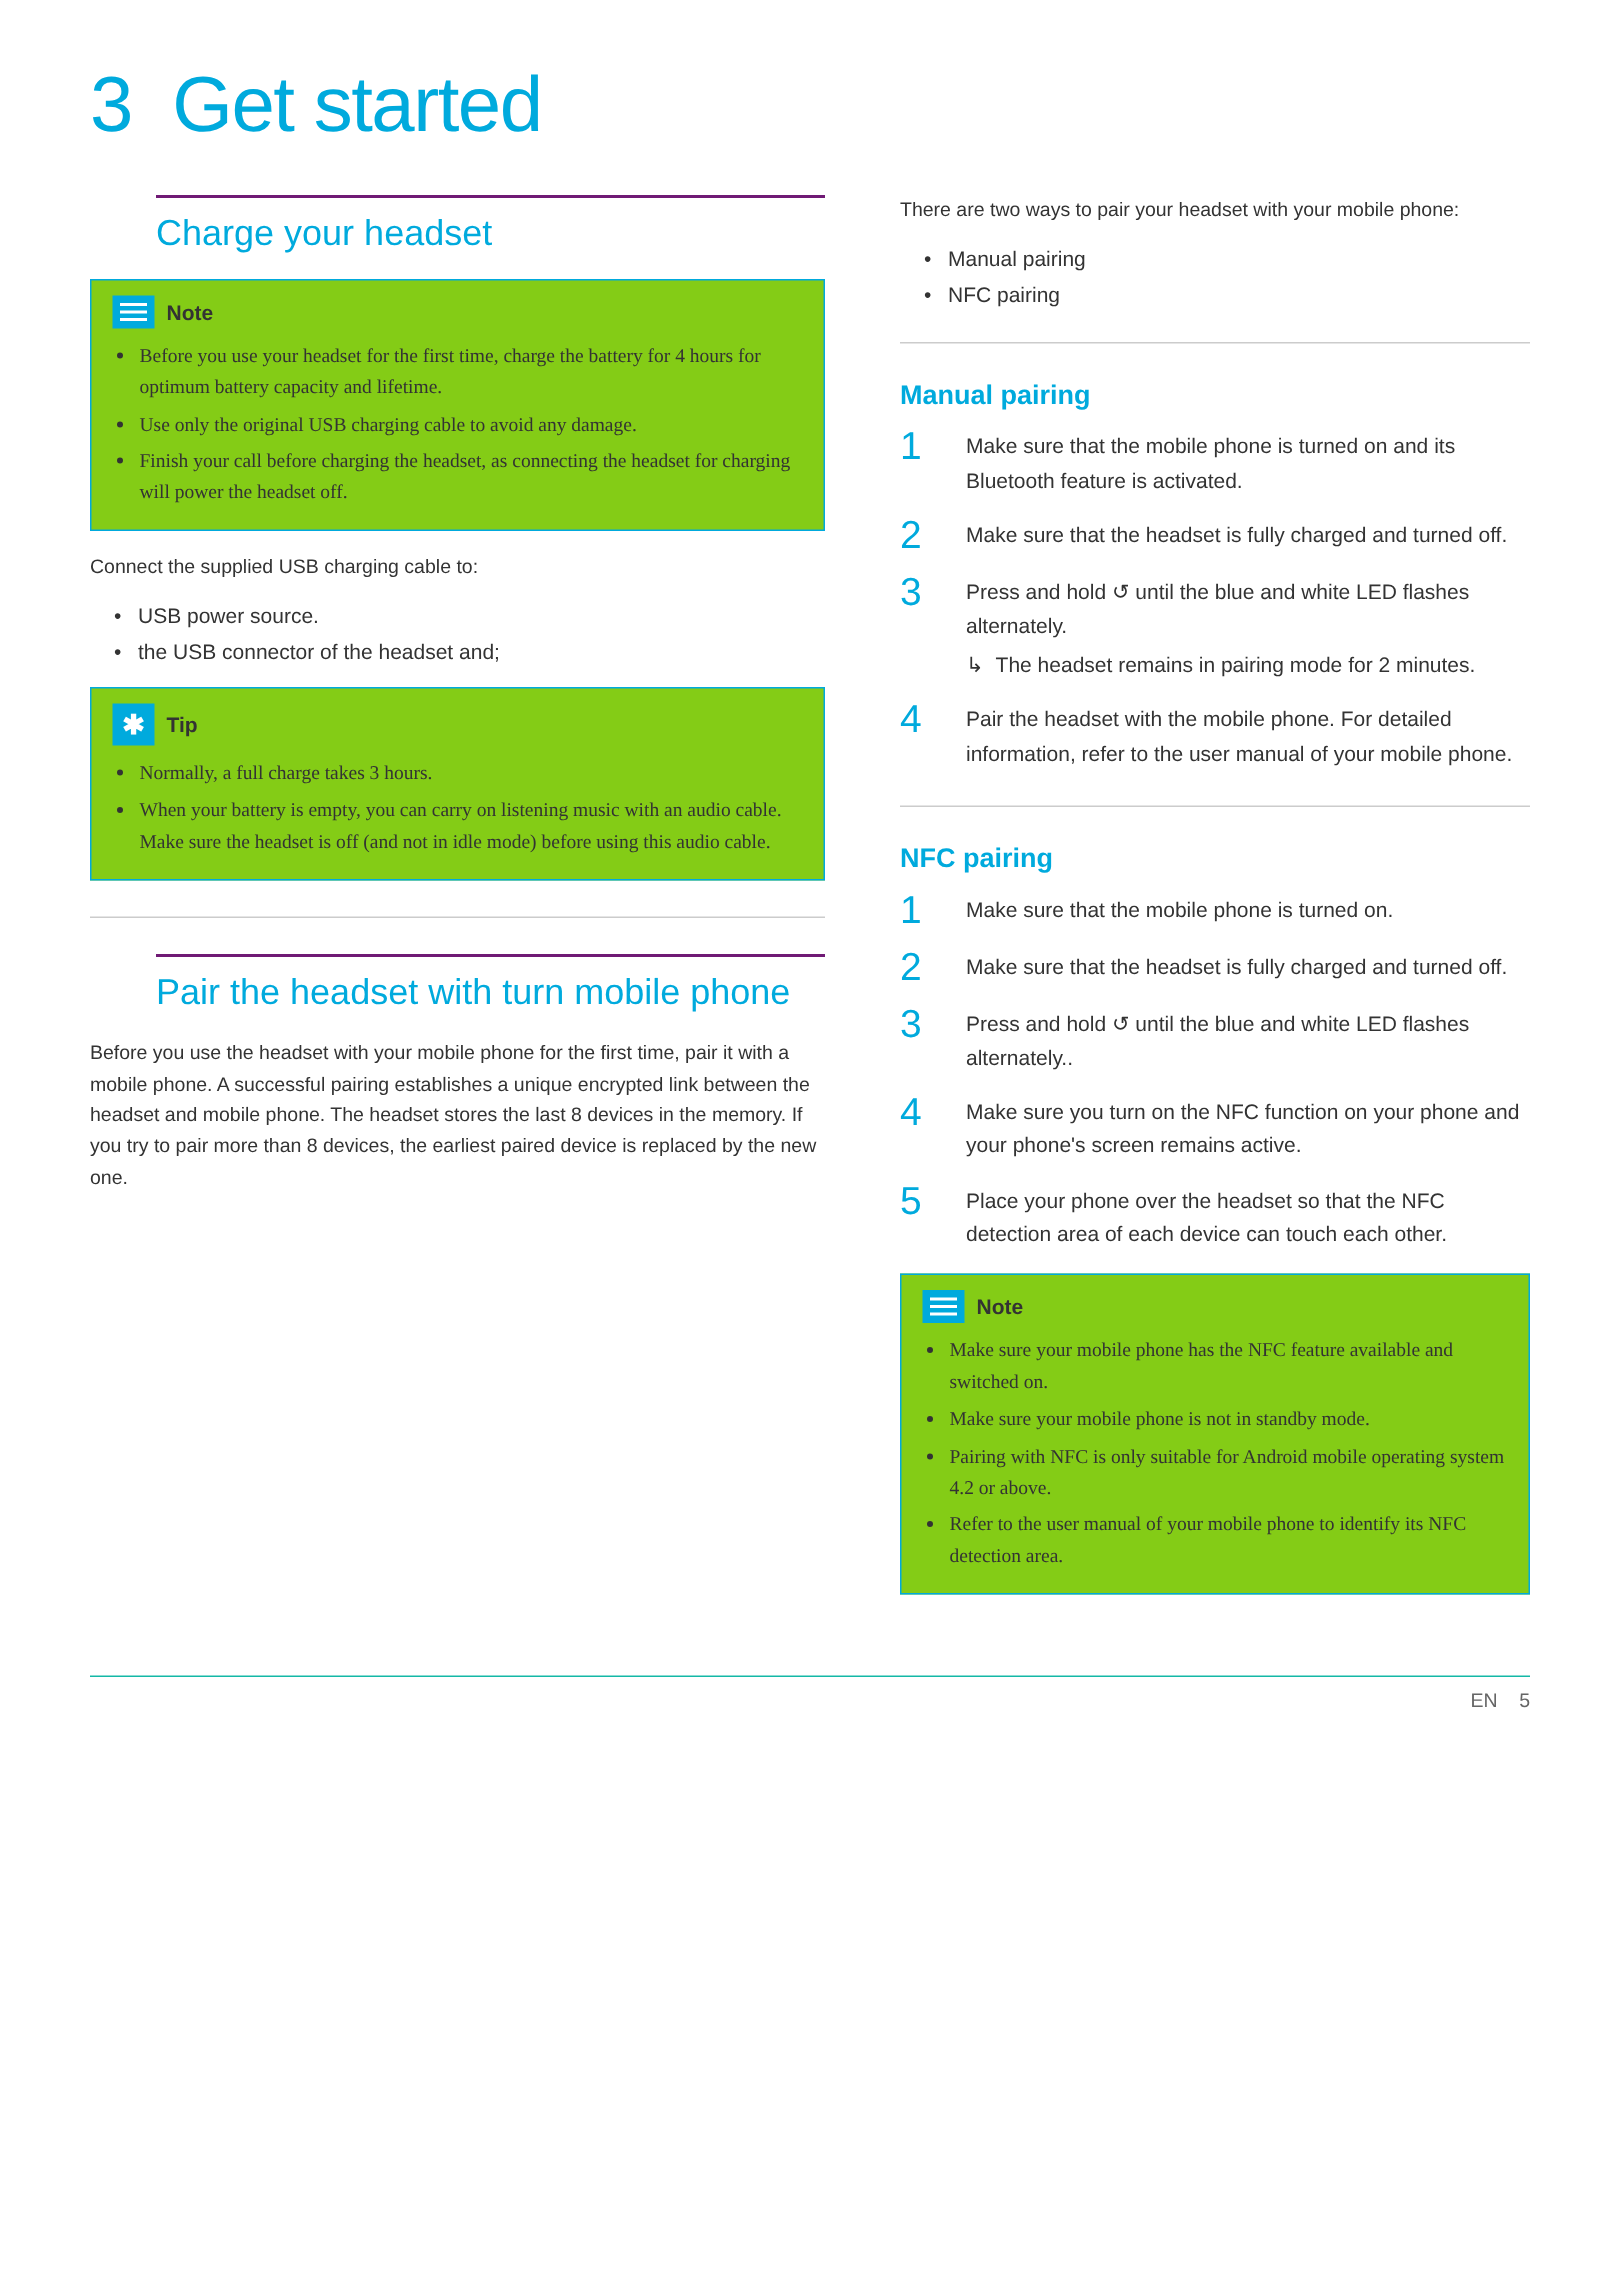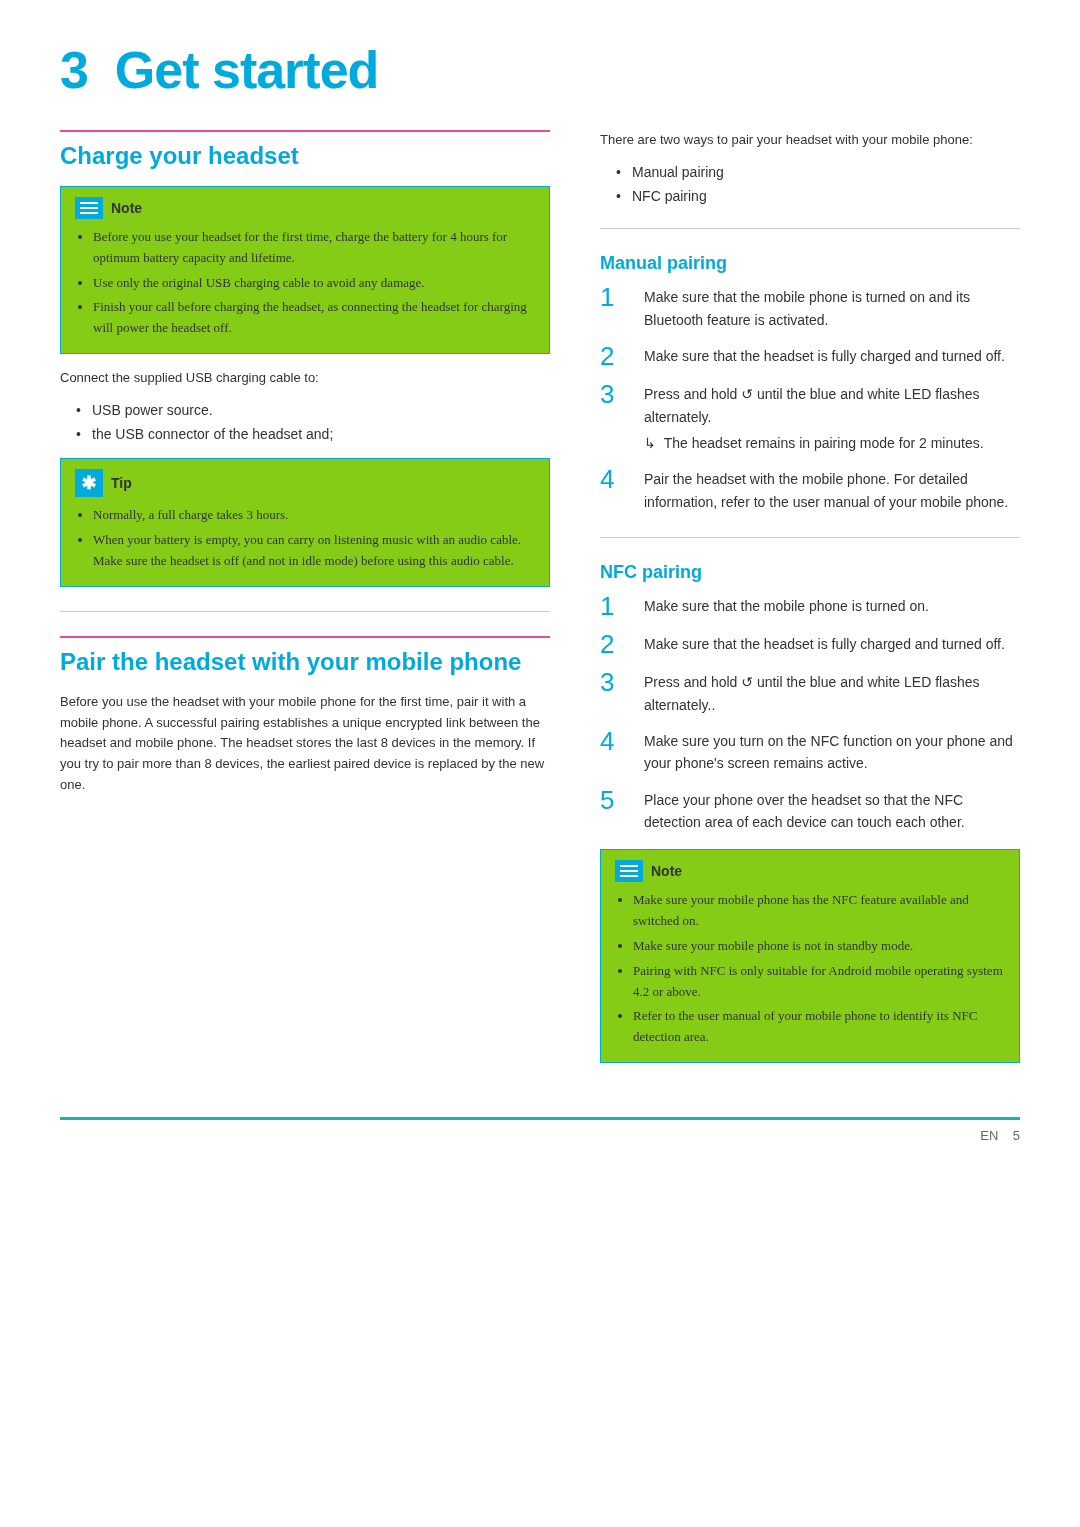--- a/index.html
+++ b/index.html
@@ -8,21 +8,21 @@
       font-size: 14px;
       color: #333;
       background: #fff;
       width: 1080px;
       min-height: 1527px;
       padding: 40px 60px;
     }
 
     .page-title {
       font-size: 52px;
-      font-weight: 700;
+      font-weight: 400;
       color: #333;
       margin-bottom: 30px;
       letter-spacing: -1px;
     }
     .page-title span {
       color: #00aadd;
     }
 
     .two-col {
       display: flex;
@@ -30,25 +30,26 @@
     }
     .col-left {
       flex: 0 0 490px;
     }
     .col-right {
       flex: 1;
     }
 
     .section-title {
       font-size: 24px;
-      font-weight: 700;
+      font-weight: 400;
       color: #00aadd;
-      border-top: 2px solid #ec4899;
+      border-top: 2px solid #701a75;
       padding-top: 10px;
       margin-bottom: 16px;
+      margin-left: 44px;
     }
 
     .subsection-title {
       font-size: 18px;
       font-weight: 600;
       color: #00aadd;
       margin-bottom: 12px;
       margin-top: 4px;
     }
 
@@ -169,21 +170,21 @@
       border: none;
       border-top: 1px solid #ccc;
       margin: 24px 0;
     }
 
     .page-footer {
       text-align: right;
       margin-top: 40px;
       font-size: 13px;
       color: #666;
-      border-top: 3px solid #14b8a6;
+      border-top: 1px solid #14b8a6;
       padding-top: 8px;
     }
   </style>
 </head>
 <body>
 
 <div style="margin-bottom: 20px;">
   <h1 class="page-title">
     <span>3</span>&nbsp;&nbsp;<span style="color:#00aadd;">Get started</span>
   </h1>
@@ -226,21 +227,21 @@
         <ul class="note-list">
           <li>Normally, a full charge takes 3 hours.</li>
           <li>When your battery is empty, you can carry on listening music with an audio cable. Make sure the headset is off (and not in idle mode) before using this audio cable.</li>
         </ul>
       </div>
     </div>
 
     <hr class="divider">
 
     <div>
-      <h2 class="section-title">Pair the headset with your mobile phone</h2>
+      <h2 class="section-title">Pair the headset with turn mobile phone</h2>
       <p class="body-text">Before you use the headset with your mobile phone for the first time, pair it with a mobile phone. A successful pairing establishes a unique encrypted link between the headset and mobile phone. The headset stores the last 8 devices in the memory. If you try to pair more than 8 devices, the earliest paired device is replaced by the new one.</p>
     </div>
 
   </div>
 
   <div class="col-right">
 
     <p class="body-text">There are two ways to pair your headset with your mobile phone:</p>
     <ul class="bullet-list" style="margin-bottom: 20px;">
       <li>Manual pairing</li>

